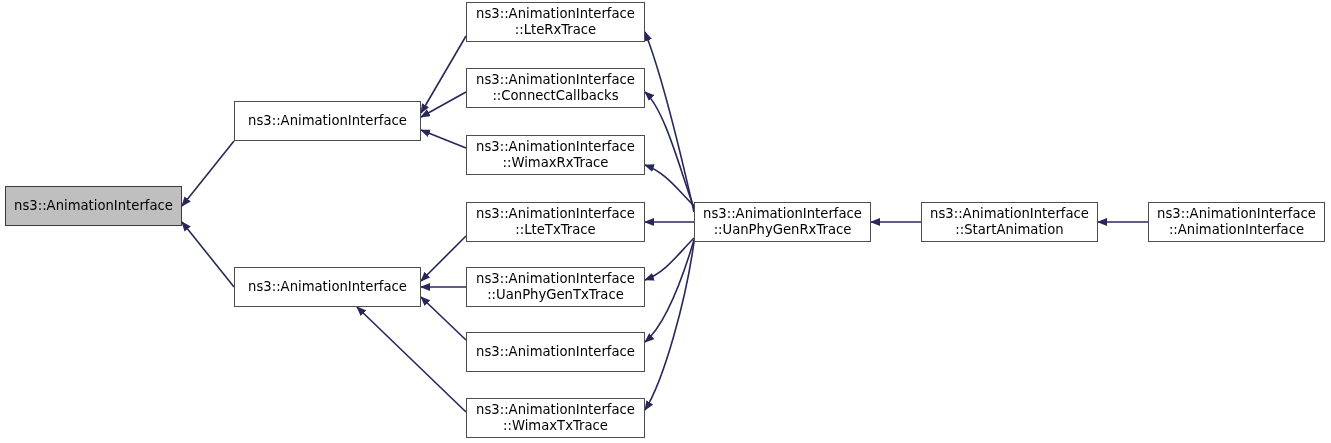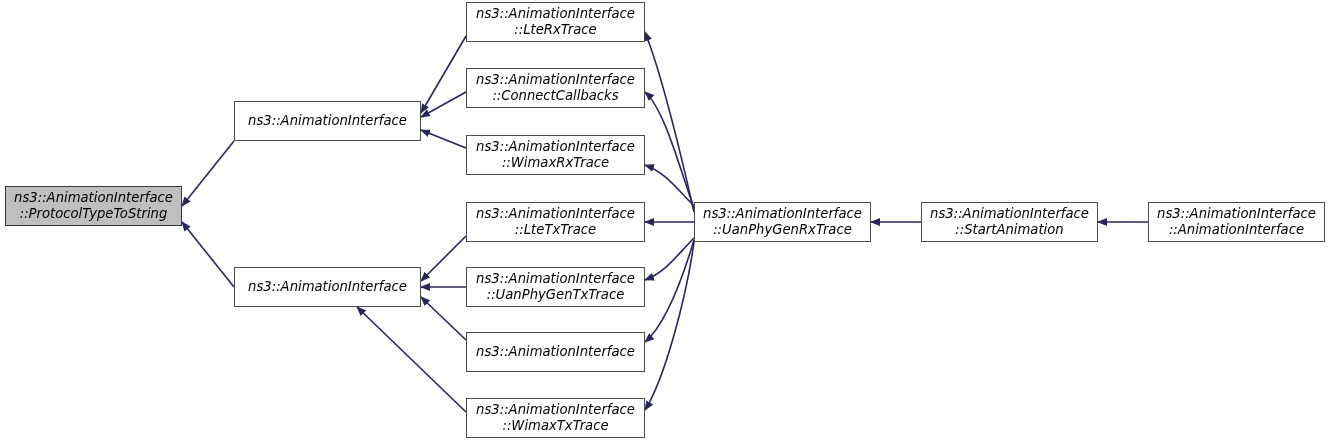--- a/index.html
+++ b/index.html
@@ -30,21 +30,20 @@
     color: #000000;
     display: flex;
     flex-direction: column;
     align-items: center;
     justify-content: center;
     font-size: 13.2px;
     line-height: 16.5px;
     text-align: center;
     white-space: nowrap;
     z-index: 2;
-    font-style: italic;
   }
   .node.highlight {
     background: #bfbfbf;
     border-color: #3a3a3a;
   }
   .node .l1, .node .l2 {
     display: block;
     pointer-events: none;
   }
 </style>
@@ -75,21 +74,20 @@
         <path d="M 694,238 C 678,254 666,272 645,280" marker-end="url(#arrow)"></path>
         <path d="M 694,240 C 682,280 665,325 645,342" marker-end="url(#arrow)"></path>
         <path d="M 694,242 C 686,300 664,380 645,410" marker-end="url(#arrow)"></path>
         <path d="M 921,222 L 871,222" marker-end="url(#arrow)"></path>
         <path d="M 1148,222 L 1098,222" marker-end="url(#arrow)"></path>
       </g>
   </svg>
   <div id="node-layer">
       <div class="node highlight" style="left: 5px; top: 186px; width: 177px; height: 40px;">
         <span class="l1">ns3::AnimationInterface</span>
-        <span class="l2">::ProtocolTypeToString</span>
       </div>
       <div class="node" style="left: 234px; top: 101px; width: 187px; height: 40px;">
         <span class="l1">ns3::AnimationInterface</span>
       </div>
       <div class="node" style="left: 234px; top: 267px; width: 187px; height: 40px;">
         <span class="l1">ns3::AnimationInterface</span>
       </div>
       <div class="node" style="left: 466px; top: 2px; width: 179px; height: 40px;">
         <span class="l1">ns3::AnimationInterface</span>
         <span class="l2">::LteRxTrace</span>

